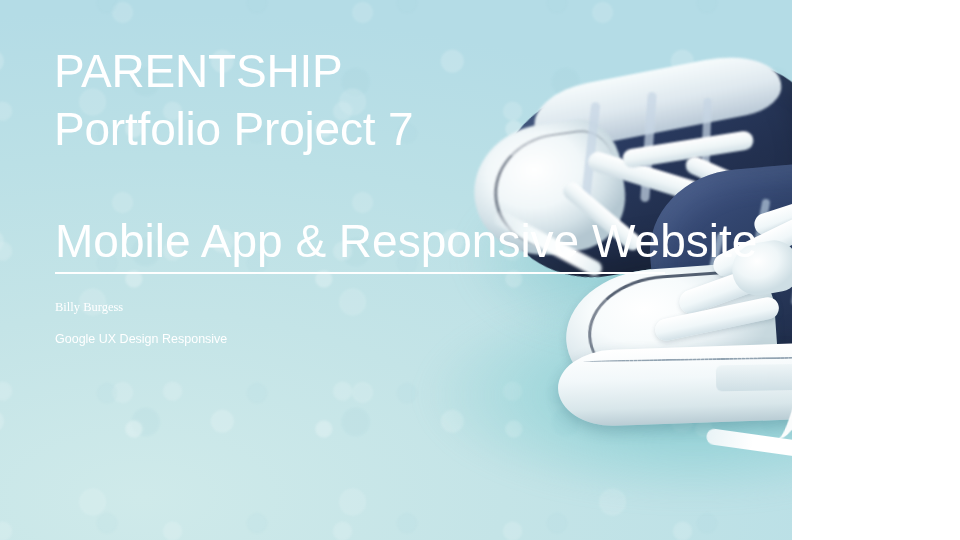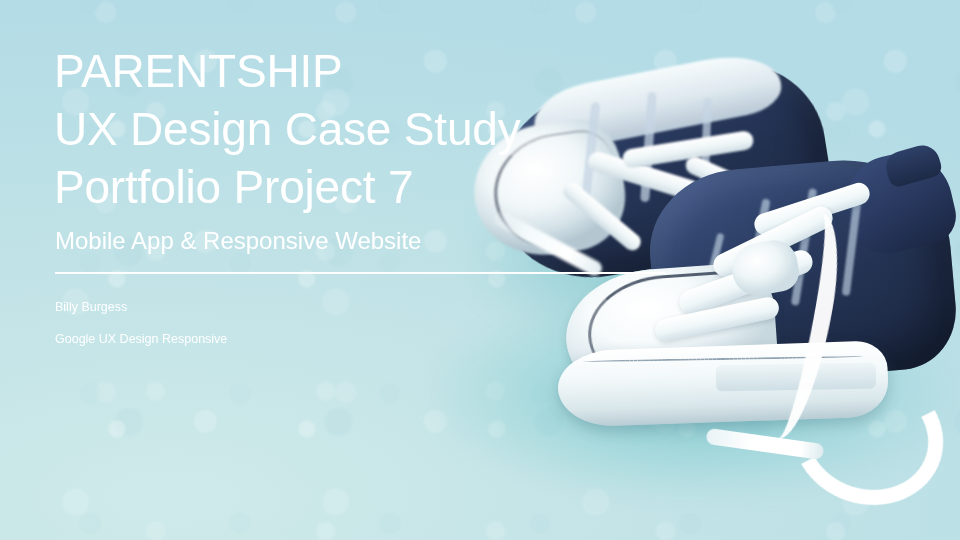--- a/index.html
+++ b/index.html
@@ -7,21 +7,21 @@
     margin: 0;
     padding: 0;
     background: #ffffff;
   }
   body {
     font-family: "Liberation Sans", sans-serif;
   }
 
   .slide {
     position: relative;
-    width: 960px;
+    width: 792px;
     height: 540px;
     overflow: hidden;
     background: #c2e2e6;
   }
 
   
   .photo {
     position: absolute;
     inset: 0;
     overflow: hidden;
@@ -264,41 +264,42 @@
     font-weight: 400;
     letter-spacing: -0.2px;
     white-space: nowrap;
   }
   .headline-line { display: block; }
   .subhead {
     position: absolute;
     left: 55px;
     top: 220px;
     color: #ffffff;
-    font-size: 24px;
+    font-size: 46px;
     line-height: 42px;
     font-weight: 400;
     white-space: nowrap;
   }
   .rule {
     position: absolute;
     left: 55px;
     top: 272px;
     width: 610px;
     height: 2px;
     background: #ffffff;
   }
   .byline {
     position: absolute;
     left: 55px;
     top: 299px;
     color: #ffffff;
     font-size: 12.5px;
     line-height: 17px;
     font-weight: 400;
+    font-family: Liberation Serif, serif;
   }
   .credit {
     position: absolute;
     left: 55px;
     top: 331px;
     color: #ffffff;
     font-size: 12.5px;
     line-height: 16px;
     font-weight: 400;
   }
@@ -351,21 +352,20 @@
       <div class="front-lace-long"></div>
       <div class="front-lace-curl"></div>
       <div class="front-lace-end"></div>
     </div>
   </div>
 
   <div class="text-layer">
 
     <div class="headline">
       <span class="headline-line">PARENTSHIP</span>
-      <span class="headline-line">UX Design Case Study</span>
       <span class="headline-line">Portfolio Project 7</span>
     </div>
 
     <div class="subhead">Mobile App &amp; Responsive Website</div>
 
     <div class="rule"></div>
 
     <div class="byline">Billy Burgess</div>
 
     <div class="credit">

